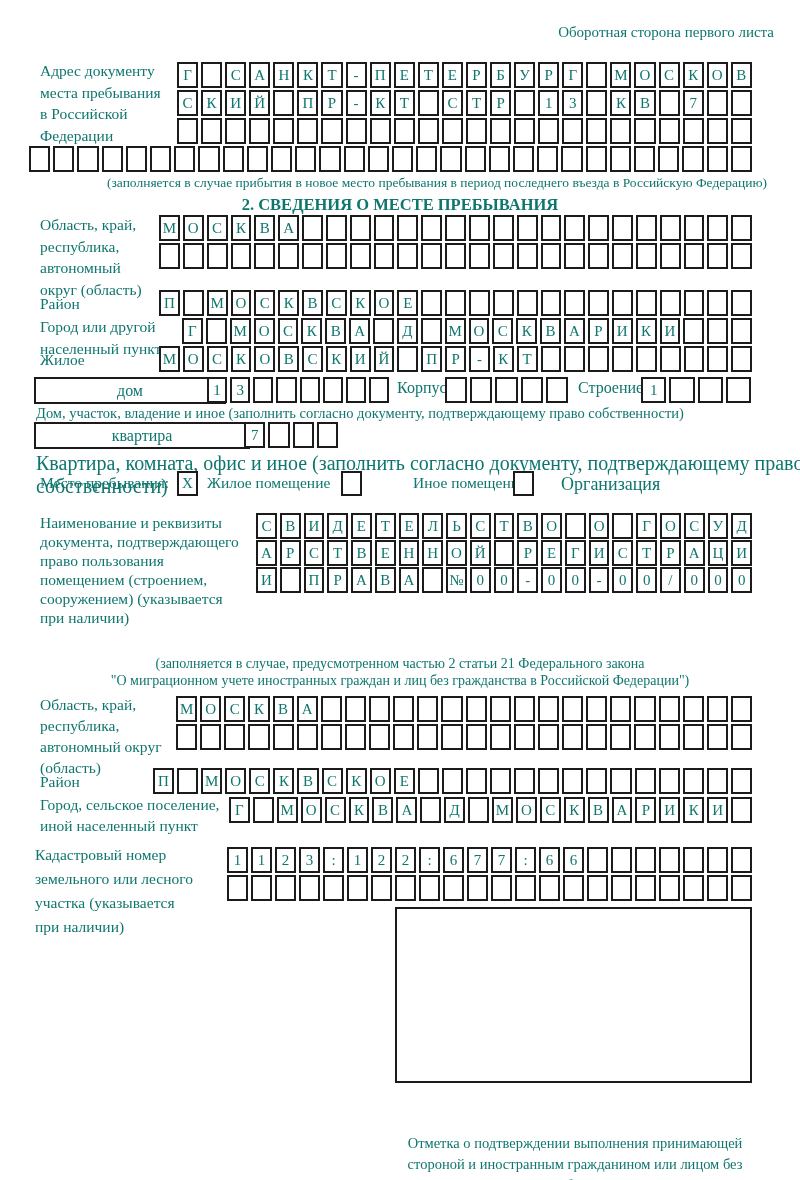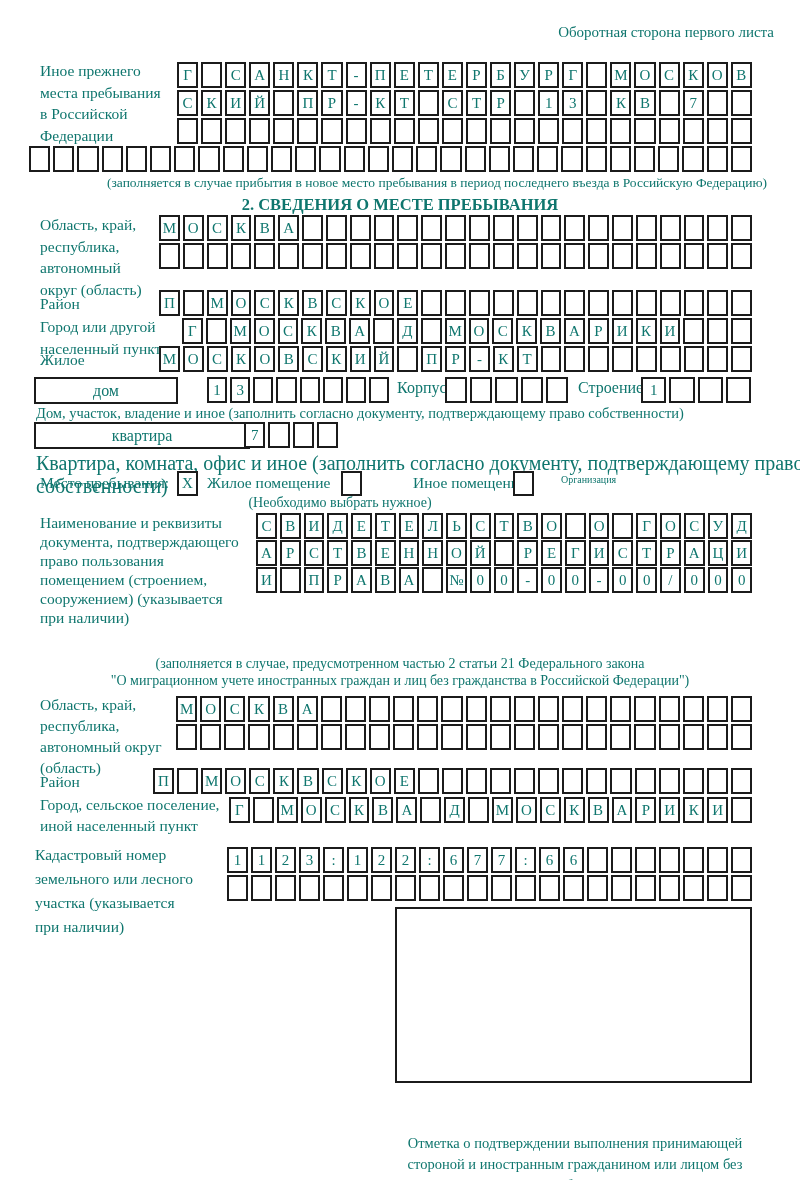--- a/index.html
+++ b/index.html
@@ -23,21 +23,21 @@
   .stampbox{border:2px solid #1b1b1b;box-sizing:border-box;background:#fff;}
   .stampcap{font-size:14.5px;line-height:21px;white-space:pre-line;}
 </style>
 </head>
 <body>
 
 <div id="form">
 
   <div class="abs" style="right:58px;top:24px;font-size:15px;">Оборотная сторона первого листа</div>
 
-  <div class="abs label" style="left:40px;top:60px;width:150px;">Иное прежнего
+  <div class="abs label" style="left:40px;top:60px;width:150px;">Адрес документу
 места пребывания
 в Российской
 Федерации</div>
   <div class="abs row" style="left:177px;top:62px;width:575px;">
       <span class="cell">Г</span>
       <span class="cell"></span>
       <span class="cell">С</span>
       <span class="cell">А</span>
       <span class="cell">Н</span>
       <span class="cell">К</span>
@@ -287,21 +287,21 @@
       <span class="cell"></span>
       <span class="cell"></span>
       <span class="cell"></span>
       <span class="cell"></span>
       <span class="cell"></span>
       <span class="cell"></span>
       <span class="cell"></span>
       <span class="cell"></span>
     </div>
 
-  <div class="abs widebox" style="left:34px;top:377px;width:144px;">дом</div>
+  <div class="abs widebox" style="left:34px;top:377px;width:192px;">дом</div>
   <div class="abs row" style="left:207px;top:377px;width:182px;">
       <span class="cell">1</span>
       <span class="cell">3</span>
       <span class="cell"></span>
       <span class="cell"></span>
       <span class="cell"></span>
       <span class="cell"></span>
       <span class="cell"></span>
       <span class="cell"></span>
     </div>
@@ -330,22 +330,21 @@
       <span class="cell"></span>
     </div>
   <div class="abs" style="left:36px;top:452px;font-size:20px;">Квартира, комната, офис и иное (заполнить согласно документу, подтверждающему право собственности)</div>
 
   <div class="abs" style="left:40px;top:474px;font-size:15.5px;">Место пребывания:</div>
   <span class="abs cb" style="left:177px;top:471px;">X</span>
   <div class="abs" style="left:207px;top:474px;font-size:15.5px;">Жилое помещение</div>
   <span class="abs cb" style="left:341px;top:471px;"></span>
   <div class="abs" style="left:381px;top:474px;font-size:15.5px;margin-left:32px;">Иное помещение</div>
   <span class="abs cb" style="left:513px;top:471px;"></span>
-  <div class="abs" style="left:561px;top:474px;font-size:10px;">Организация</div>
-  <div class="abs note center" style="left:190px;top:495px;width:300px;">(Необходимо выбрать нужное)</div>
+  <div class="abs" style="left:561px;top:474px;font-size:18px;">Организация</div>
 
   <div class="abs label" style="left:40px;top:513px;width:220px;line-height:19px;">Наименование и реквизиты
 документа, подтверждающего
 право пользования
 помещением (строением,
 сооружением) (указывается
 при наличии)</div>
   <div class="abs row" style="left:256px;top:513px;width:496px;">
       <span class="cell">С</span>
       <span class="cell">В</span>

